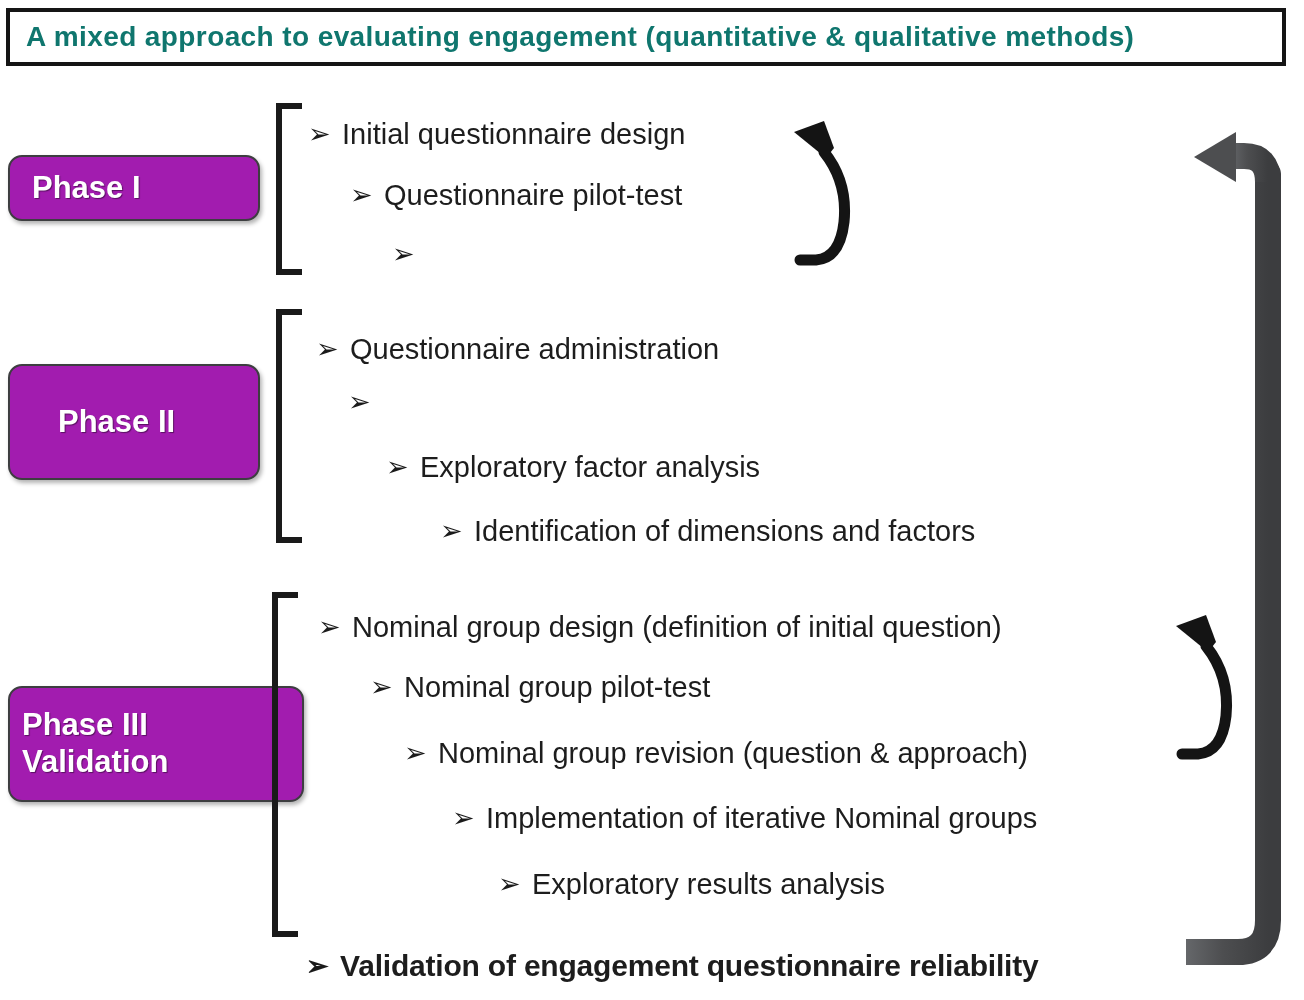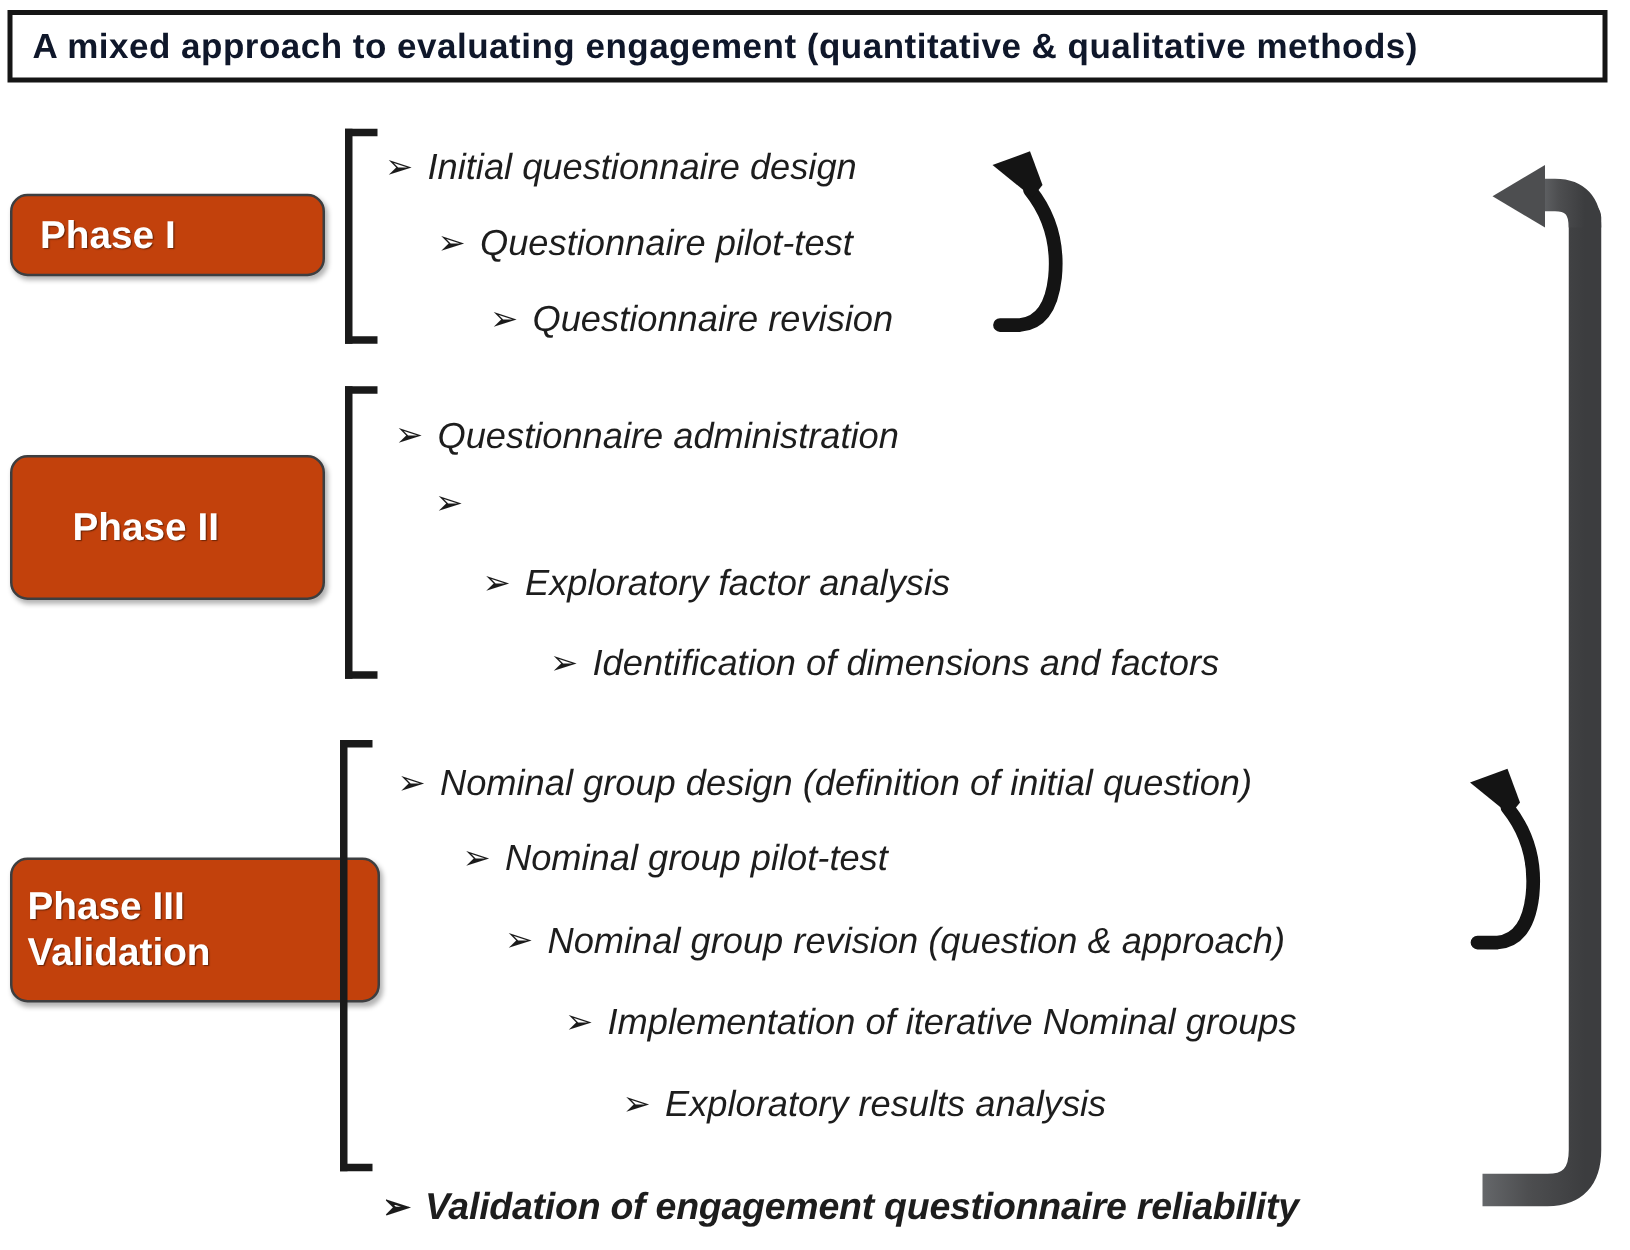--- a/index.html
+++ b/index.html
@@ -33,27 +33,27 @@
     box-sizing: border-box;
     display: flex;
     align-items: center;
   }
   .title-text {
     font-size: 28px;
     font-weight: bold;
     letter-spacing: 0.4px;
     padding-left: 16px;
     white-space: nowrap;
-    color: #0f172a;
+    color: #0f766e;
   }
 
   
   .phase-chip {
     position: absolute;
-    background: #c2410c;
+    background: #a21caf;
     border: 2px solid #3d3e40;
     border-radius: 14px;
     box-shadow: 2px 3px 4px rgba(0,0,0,0.30);
     color: #ffffff;
     font-weight: bold;
     display: flex;
     flex-direction: column;
     justify-content: center;
     box-sizing: border-box;
     padding-left: 22px;
@@ -92,21 +92,21 @@
     line-height: 1;
   }
   .step .bullet {
     display: inline-block;
     width: 34px;
     flex: 0 0 34px;
     color: #1a1a1a;
     font-size: 27px;
     transform: translateY(-1px);
   }
-  .step .label { display: inline-block; font-style: italic; }
+  .step .label { display: inline-block; }
   .step.bold { font-weight: bold; font-size: 30px; }
   .step.bold .label { letter-spacing: -0.2px; }
 
   
   .loop-arrow { position: absolute; }
 
   
   #return-arrow { position: absolute; left: 1186px; top: 130px; }
 </style>
 </head>
@@ -138,21 +138,20 @@
   <div class="step" style="left:308px; top:120px;">
     <span class="bullet">➢</span>
     <span class="label">Initial questionnaire  design</span>
   </div>
   <div class="step" style="left:350px; top:181px;">
     <span class="bullet">➢</span>
     <span class="label">Questionnaire  pilot-test</span>
   </div>
   <div class="step" style="left:392px; top:242px;">
     <span class="bullet">➢</span>
-    <span class="label">Questionnaire  revision</span>
   </div>
 
   <div class="step" style="left:316px; top:335px;">
     <span class="bullet">➢</span>
     <span class="label">Questionnaire administration</span>
   </div>
   <div class="step" style="left:348px; top:390px;">
     <span class="bullet">➢</span>
   </div>
   <div class="step" style="left:386px; top:453px;">

